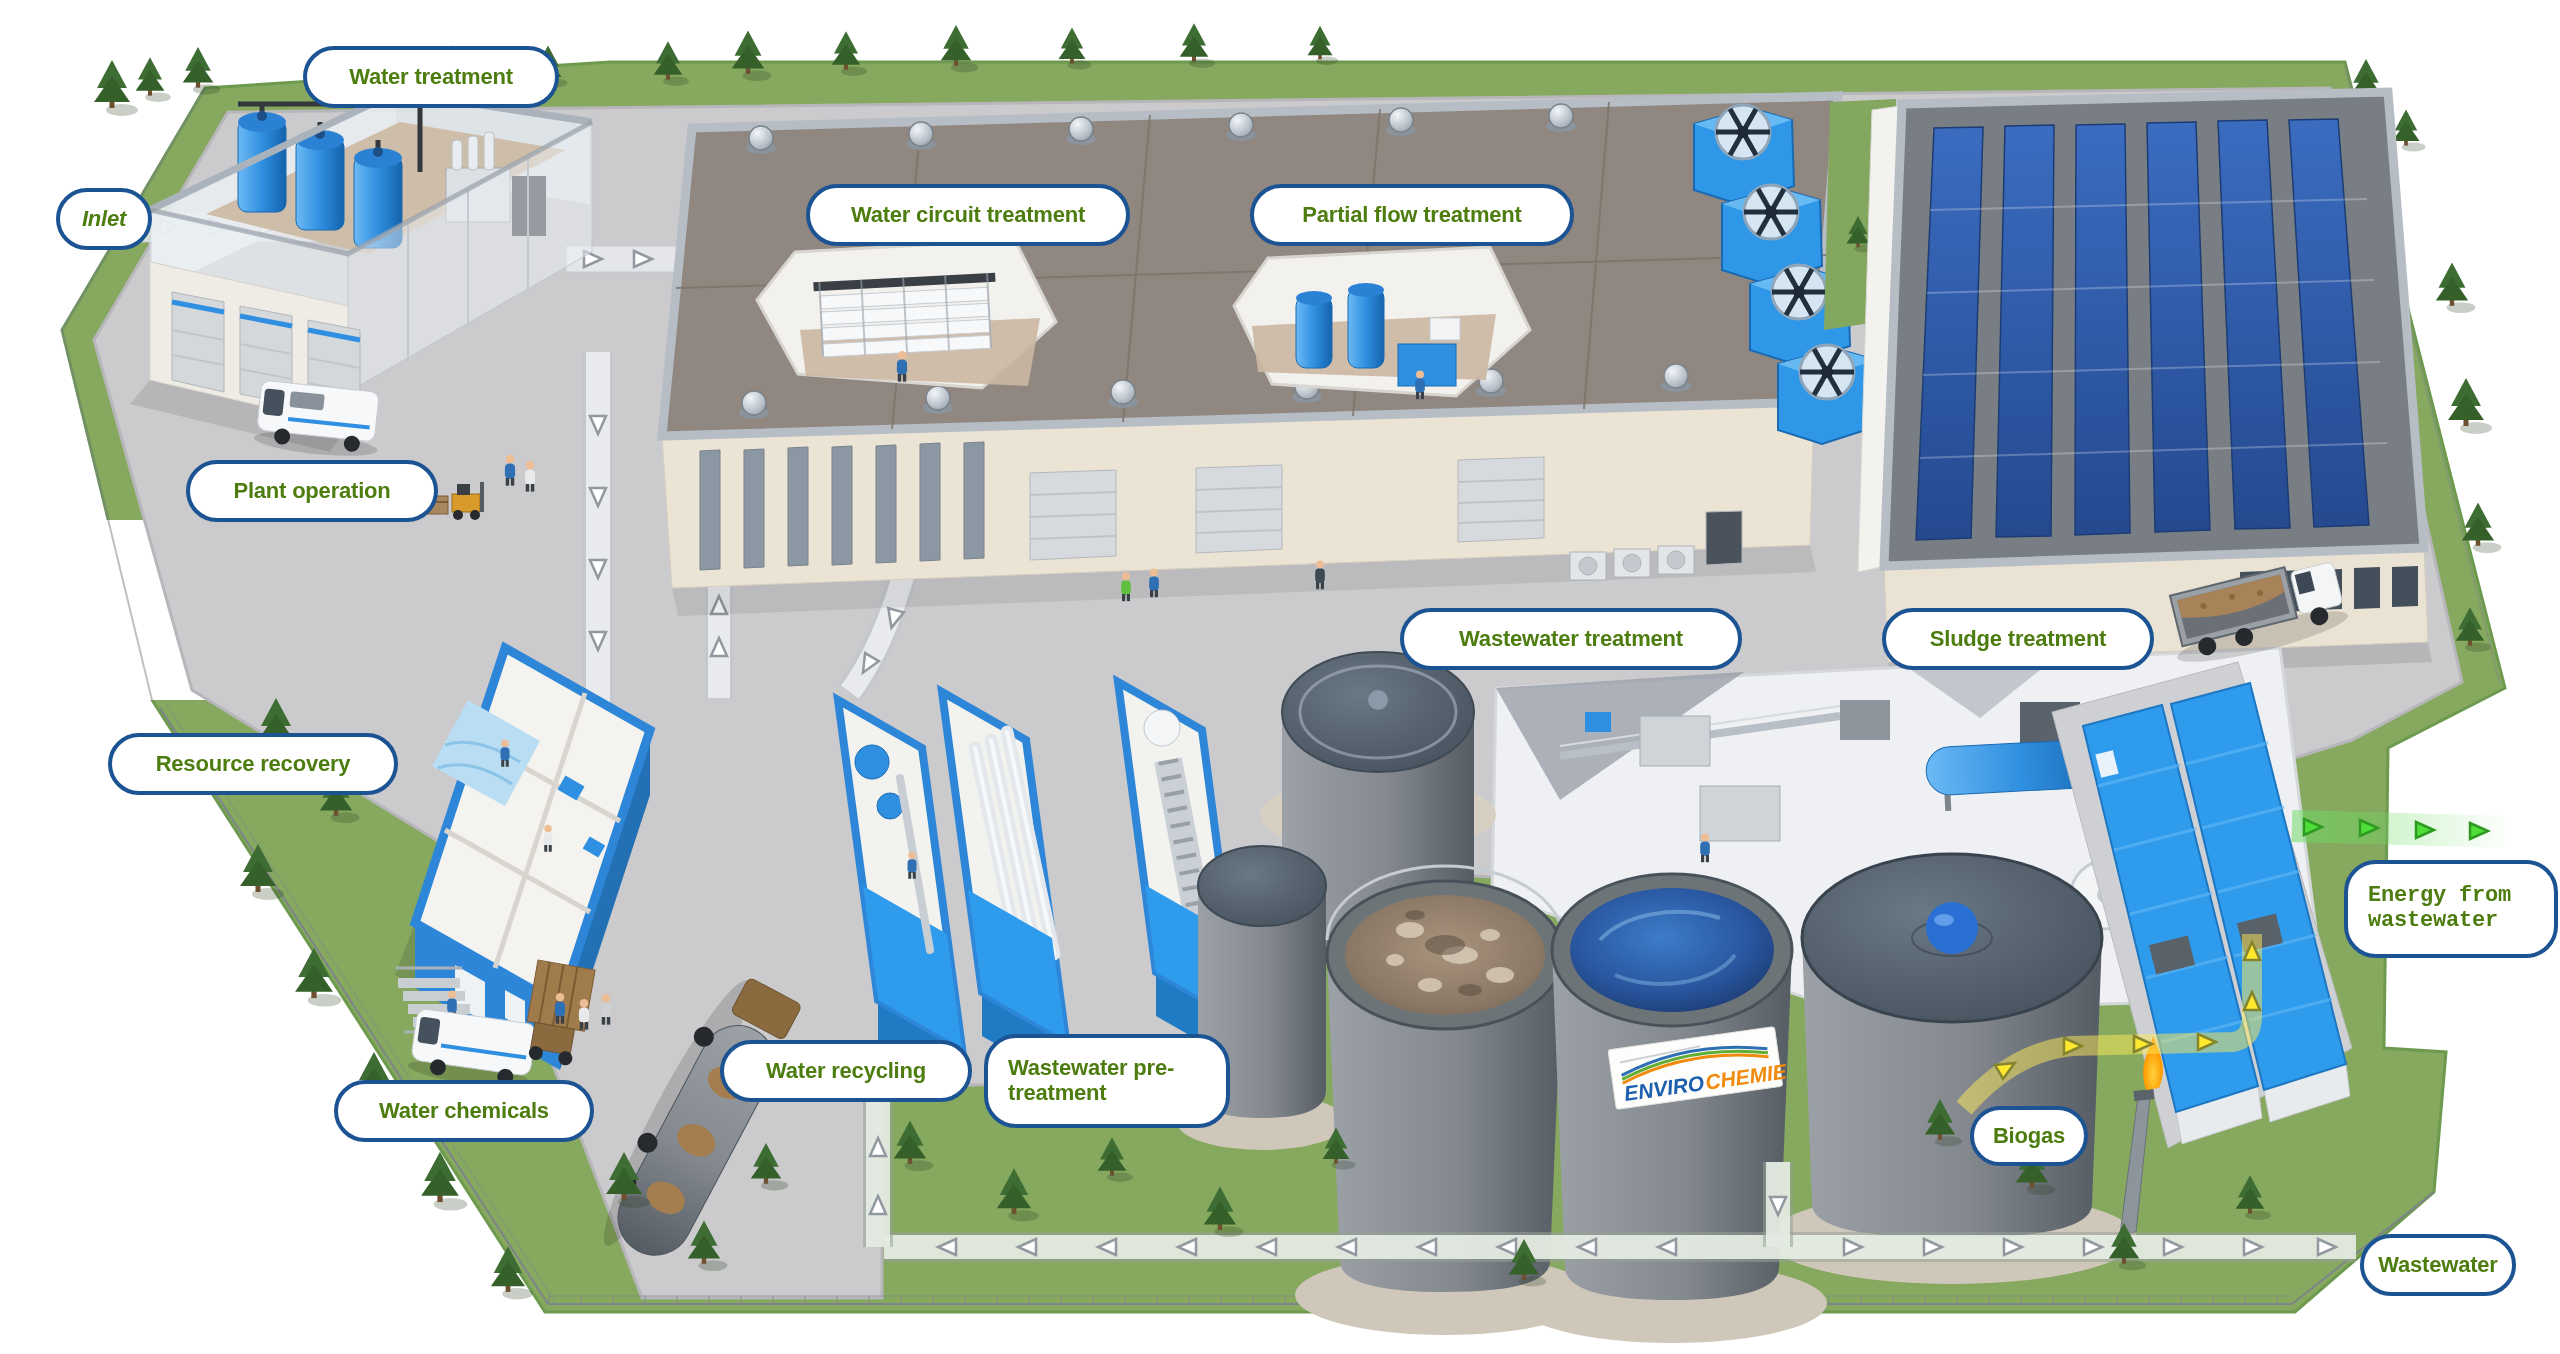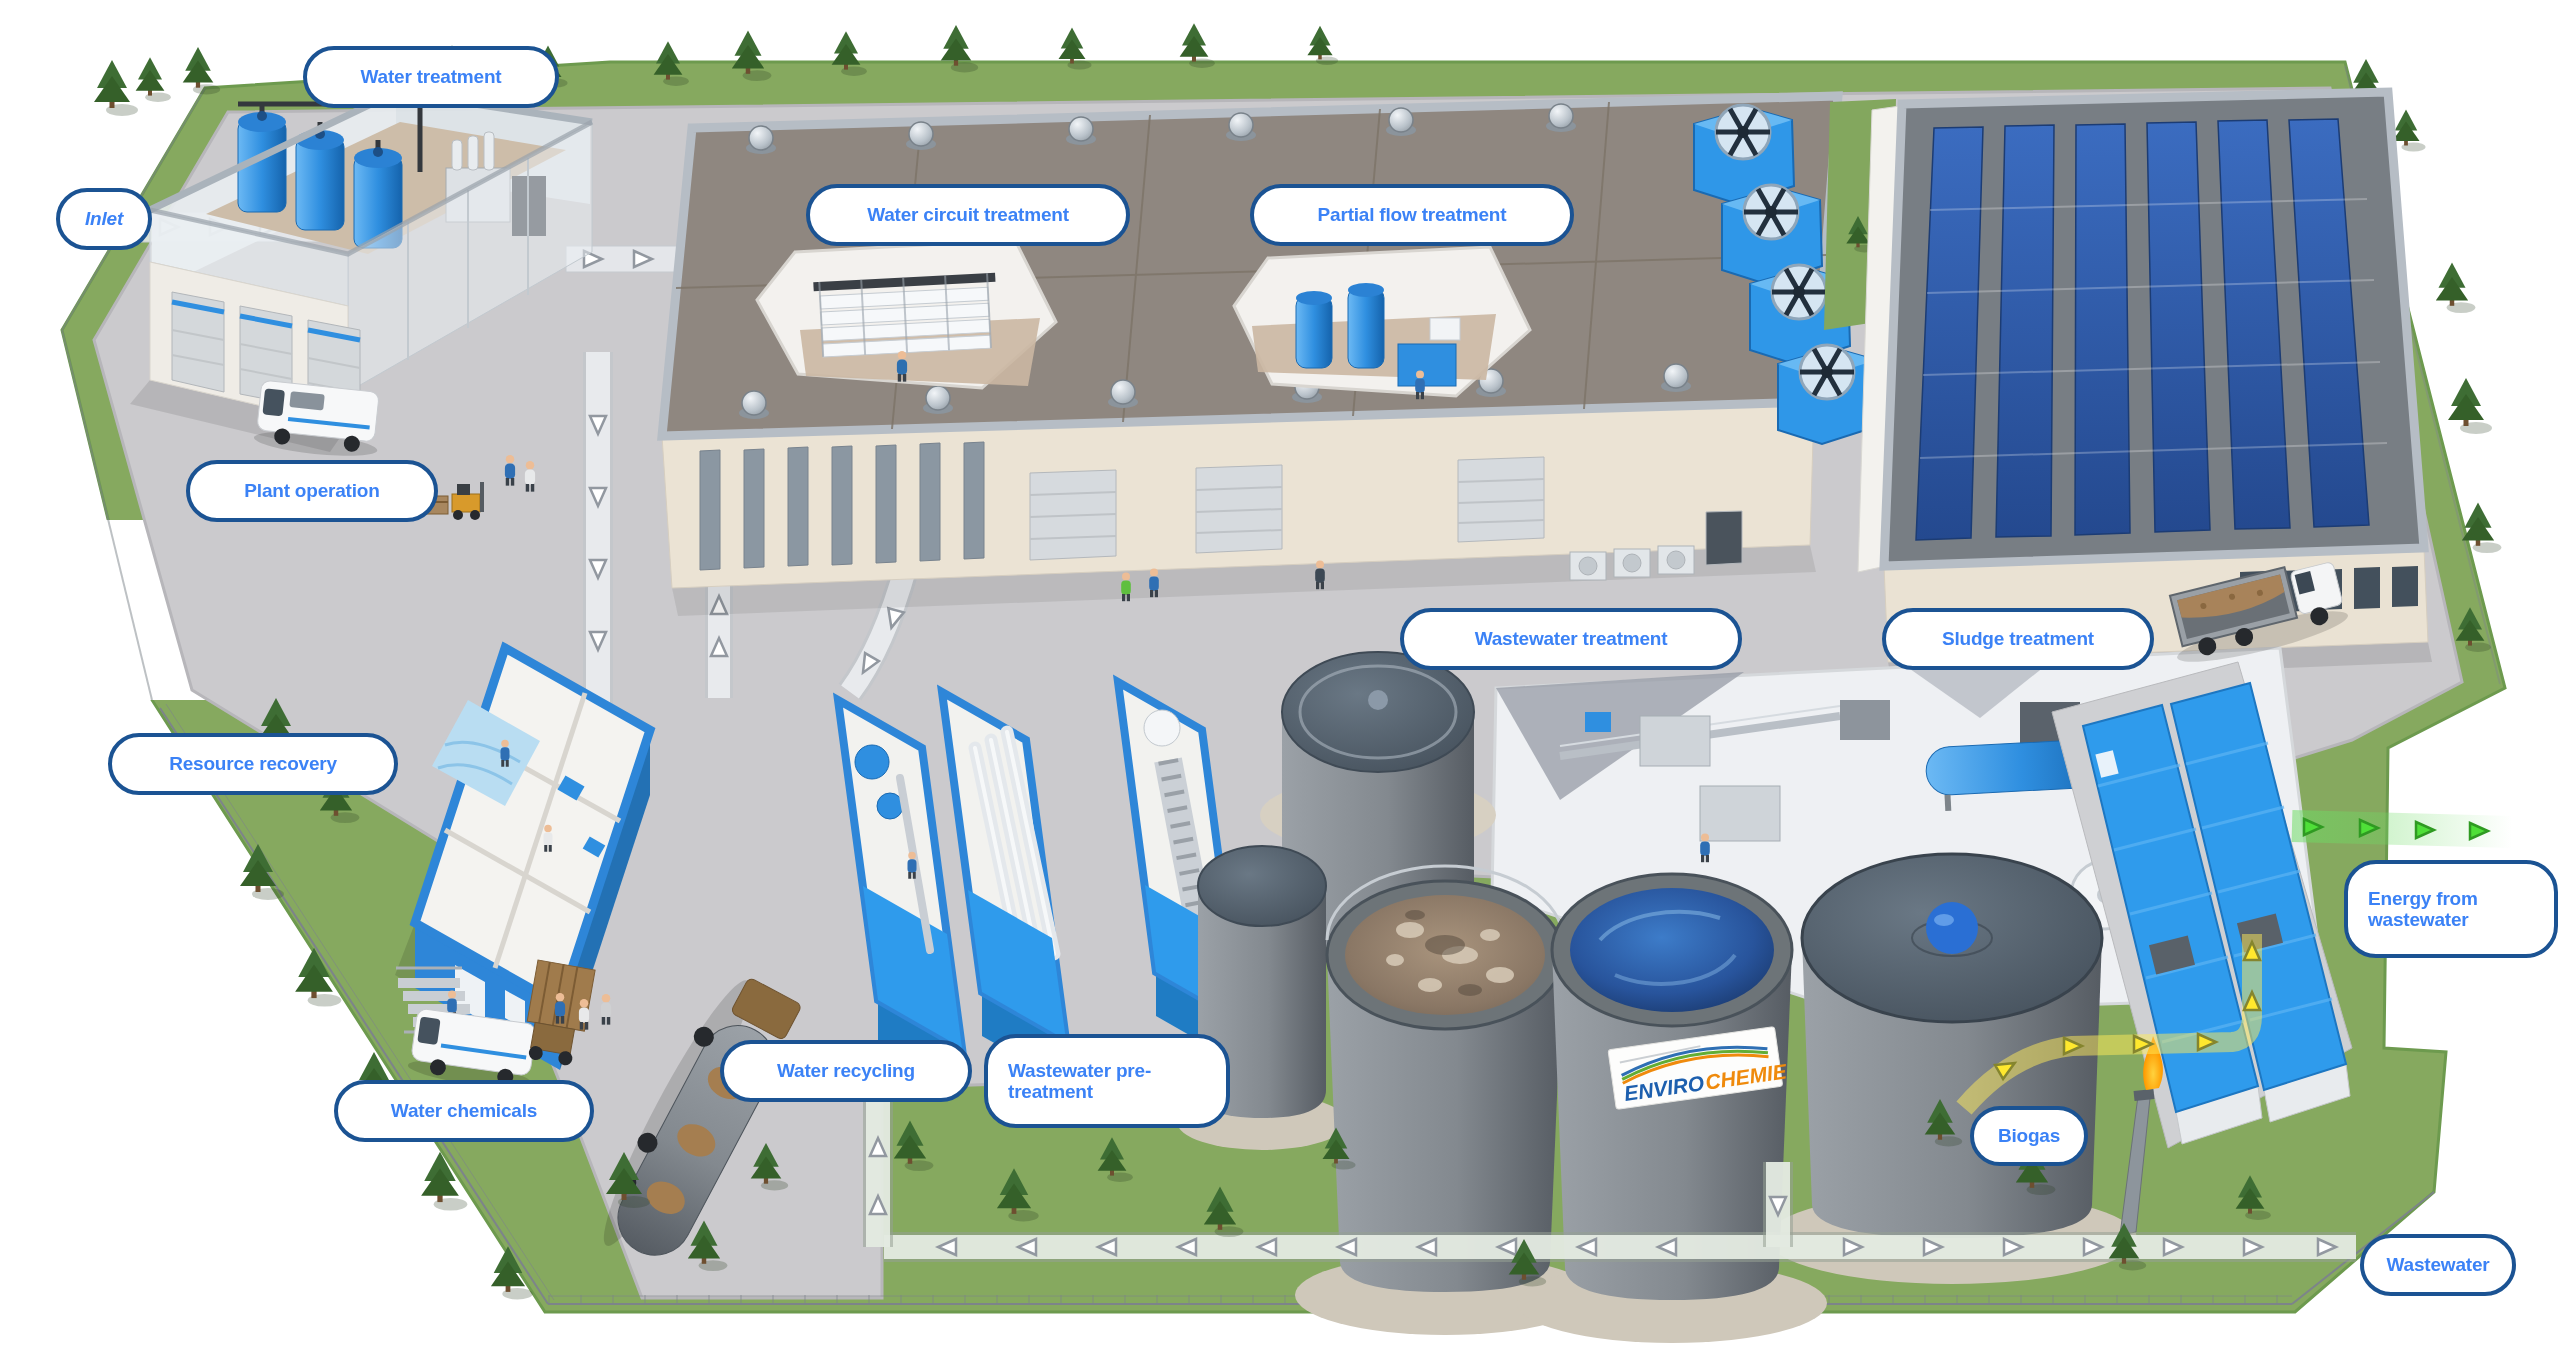--- a/index.html
+++ b/index.html
@@ -1,21 +1,21 @@
 <!DOCTYPE html>
 <html><head>
 <meta charset="utf-8">
 <style>
   html,body{margin:0;padding:0;background:#fff;}
   .stage{position:relative;width:2560px;height:1354px;background:#ffffff;overflow:hidden;
          font-family:"Liberation Sans",sans-serif;}
   .scene{position:absolute;left:0;top:0;width:2560px;height:1354px;}
   .pill{position:absolute;box-sizing:border-box;display:flex;align-items:center;justify-content:center;
-        background:#fff;border:4px solid #1b5393;border-radius:32px;color:#3b82f6;
-        font-size:19px;font-weight:bold;letter-spacing:-0.2px;padding:0 16px;text-align:center;
+        background:#fff;border:4px solid #1b5393;border-radius:32px;color:#4d7c0f;
+        font-size:22px;font-weight:bold;letter-spacing:-0.2px;padding:0 16px;text-align:center;
         line-height:1.12;cursor:pointer;z-index:5;}
   .pill.multi{justify-content:flex-start;text-align:left;padding:0 20px;}
   .aw{fill:#ffffff;stroke:#9298a0;stroke-width:2.5;}
   .ay{fill:#ffe82e;stroke:#85852e;stroke-width:2.5;}
   .ag{fill:#4fdf38;stroke:#2f9a22;stroke-width:2.5;}
 </style>
 </head>
 <body>
 
 <div class="stage">
@@ -750,20 +750,20 @@
 </div>
 <div class="pill" style="left:720px;top:1040px;width:252px;height:62px;">
   <span>Water recycling</span>
 </div>
 <div class="pill multi" style="left:984px;top:1034px;width:246px;height:94px;">
   <span>Wastewater pre-treatment</span>
 </div>
 <div class="pill" style="left:1970px;top:1106px;width:118px;height:60px;padding:0 12px;">
   <span>Biogas</span>
 </div>
-<div class="pill multi" style="left:2344px;top:860px;width:214px;height:98px;">
+<div class="pill multi" style="left:2344px;top:860px;width:214px;height:98px;font-family:Liberation Mono, monospace;">
   <span>Energy from wastewater</span>
 </div>
 <div class="pill" style="left:2360px;top:1234px;width:156px;height:62px;">
   <span>Wastewater</span>
 </div>
 
 </div>
 
 </body></html>

